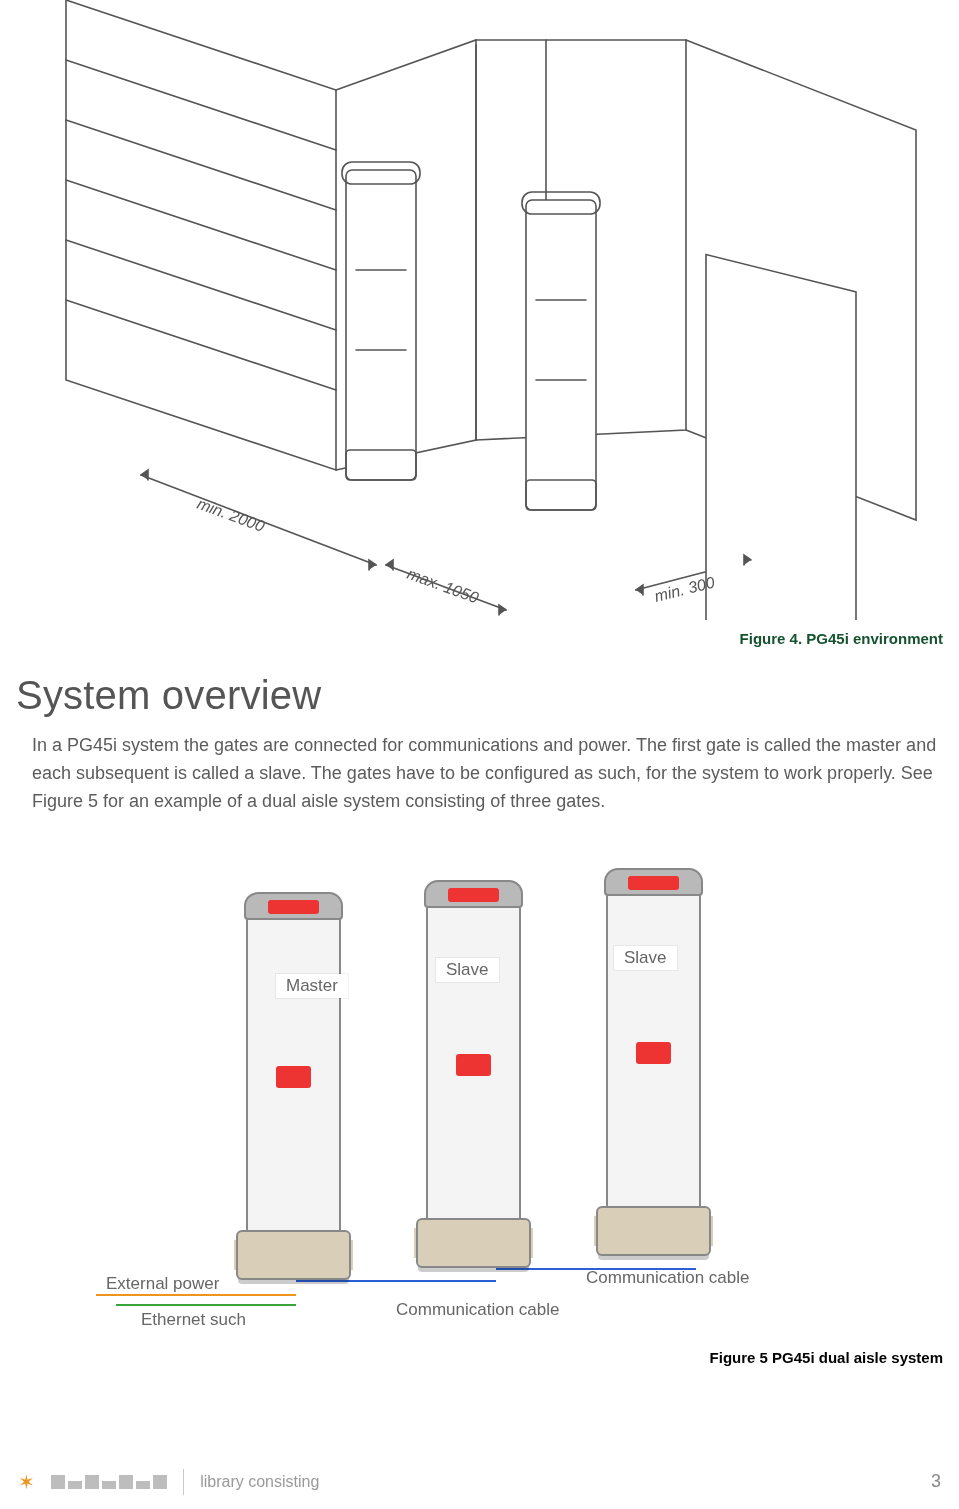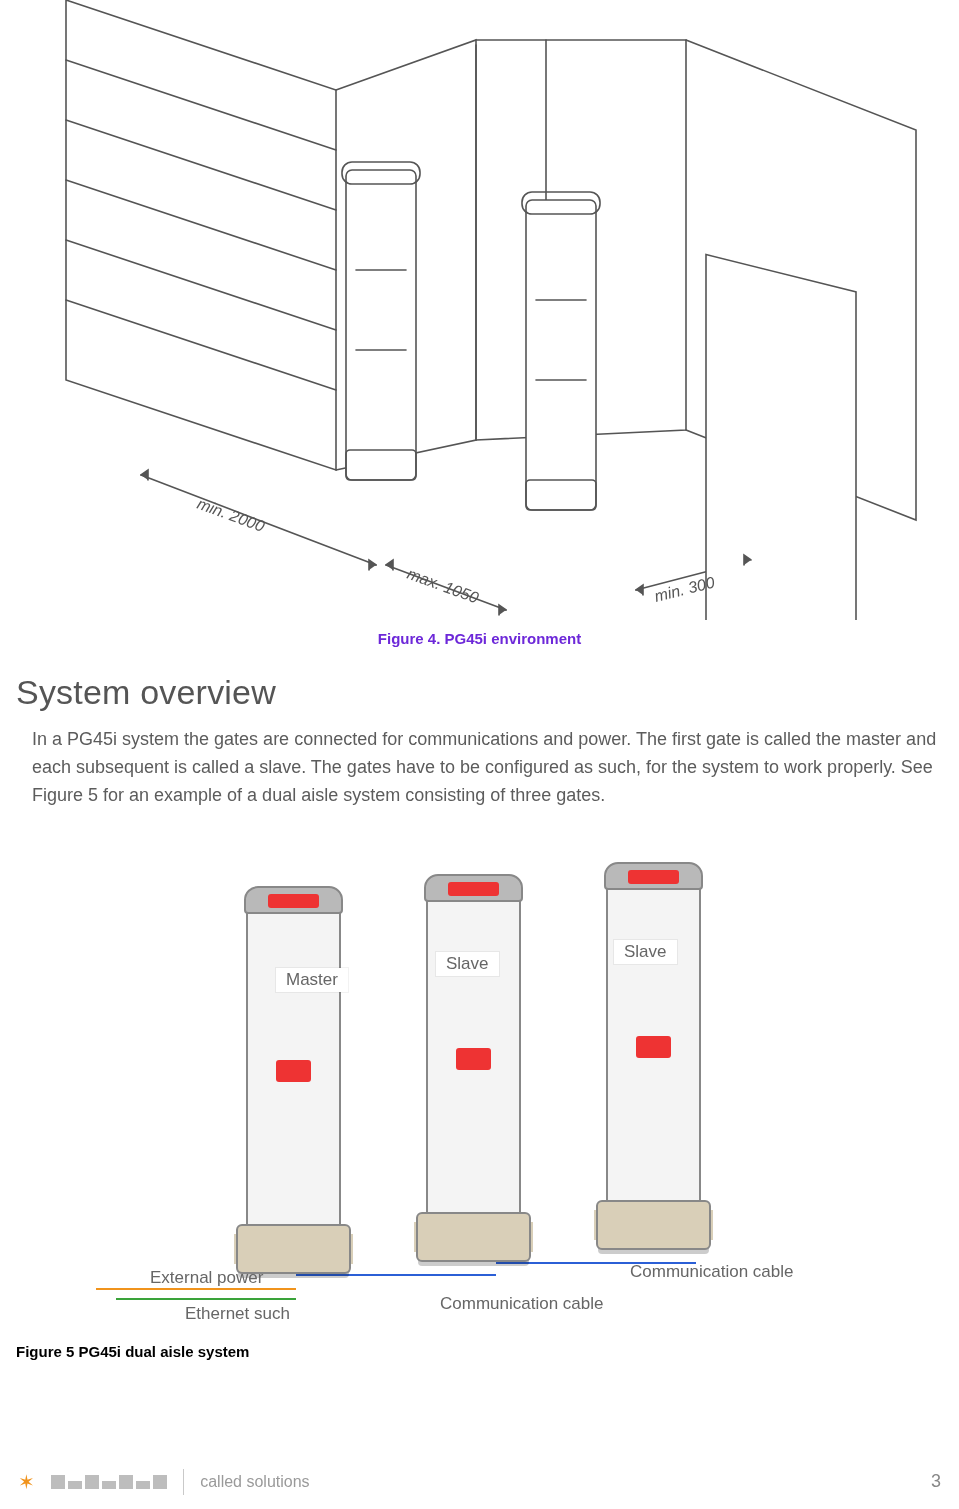--- a/index.html
+++ b/index.html
@@ -19,30 +19,30 @@
   }
 
   
   .fig4-wrap {
     width: 100%;
     height: 620px;
     position: relative;
   }
   .fig4-svg { position: absolute; left: 30px; top: 0; }
   .fig4-caption {
-    text-align: center;
+    text-align: right;
     font-weight: 700;
-    color: #6d28d9;
+    color: #14532d;
     font-size: 15px;
     margin-top: 10px;
   }
 
   
   .h2 {
-    font-size: 34px;
+    font-size: 40px;
     font-weight: 400;
     color: #555;
     margin-top: 26px;
     margin-bottom: 14px;
     letter-spacing: .2px;
   }
   .para {
     font-size: 18px;
     line-height: 1.55;
     color: #5c5c5c;
@@ -107,26 +107,25 @@
     padding: 2px 10px;
     font-size: 17px;
     color: #666;
     box-shadow: 0 0 0 1px rgba(0,0,0,.05);
   }
 
   .cable-label {
     position: absolute;
     font-size: 17px;
     color: #666;
-    margin-left: 44px;
   }
   .fig5-caption {
     position: absolute;
     left: 0; right: 0; bottom: 0;
-    text-align: left;
+    text-align: right;
     font-weight: 700;
     color: #000;
     font-size: 15px;
   }
 
   
   .cable {
     position: absolute;
     height: 2px;
   }
@@ -284,17 +283,17 @@
         <span></span>
           <span class="s"></span>
           <span></span>
           <span class="s"></span>
           <span></span>
           <span class="s"></span>
           <span></span>
       </span>
     </div>
     <div class="divider"></div>
-    <span style="color:#9a9a9a;">called solutions</span>
+    <span style="color:#9a9a9a;">library consisting</span>
     <span class="pgno">3</span>
   </div>
 
 </div>
 
 </body></html>

